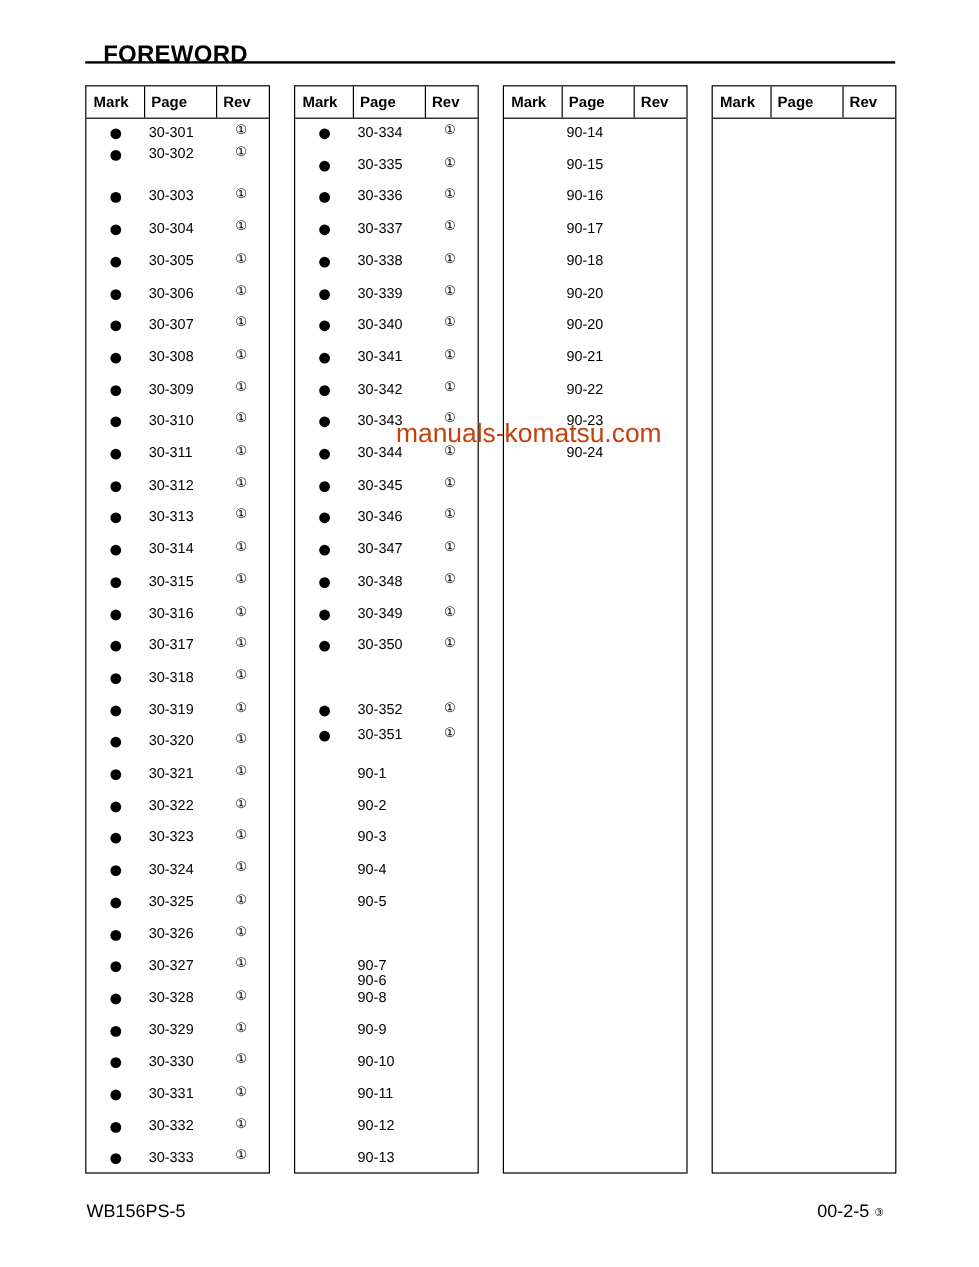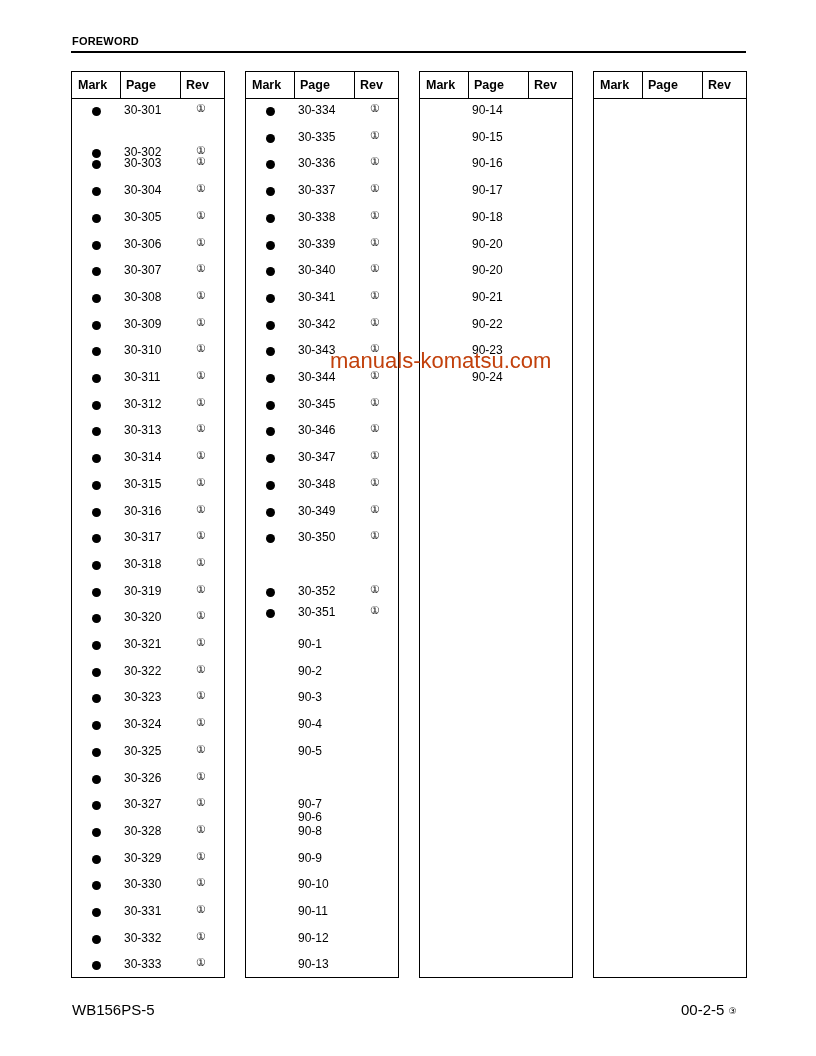--- a/index.html
+++ b/index.html
@@ -1,18 +1,18 @@
 <!DOCTYPE html>
 <html><head>
 <meta charset="utf-8">
 <style>
   html, body { margin:0; padding:0; background:#ffffff; }
   body { width:816px; height:1056px; position:relative; overflow:hidden;
          font-family:"Liberation Sans", sans-serif; color:#000; }
-  .title { position:absolute; left:72px; top:35px; font-weight:bold; font-size:11px; letter-spacing:0.2px; }
+  .title { position:absolute; left:86px; top:35px; font-weight:bold; font-size:20px; letter-spacing:0.2px; }
   .title-rule { position:absolute; left:71px; top:51px; width:675px; height:2px; background:#000; }
   .tbl { position:absolute; top:71px; width:154px; height:907px; border:1px solid #000; box-sizing:border-box; }
   .hdr { position:absolute; left:0; top:0; right:0; height:26px; border-bottom:1px solid #000; }
   .hdr span { position:absolute; top:6px; font-weight:bold; font-size:12.5px; }
   .vline { position:absolute; top:0; width:1px; height:26px; background:#000; }
   .row { position:absolute; left:0; right:0; height:20px; font-size:12px; }
   .row .mark { position:absolute; left:20px; top:4px; width:9px; height:9px; border-radius:50%; background:#000; }
   .row .page { position:absolute; left:52px; top:0; }
   .row .rev { position:absolute; left:124px; top:-1px; font-size:11px; }
   .watermark { position:absolute; left:330px; top:348px; font-size:22px; color:#c2410c; }
@@ -33,21 +33,21 @@
         <span style="left: 54px;">Page</span>
         <span style="left: 114px;">Rev</span>
         <div class="vline" style="left: 48px;"></div>
         <div class="vline" style="left: 108px;"></div>
       </div>
       <div class="row" style="top: 31px;">
         <span class="mark"></span>
         <span class="page">30-301</span>
         <span class="rev">①</span>
       </div>
-      <div class="row" style="top: 73px; text-align: center;">
+      <div class="row" style="top: 49px; text-align: center;">
         <span class="mark"></span>
         <span class="page">30-302</span>
         <span class="rev">①</span>
       </div>
       <div class="row" style="top: 84.4px;">
         <span class="mark"></span>
         <span class="page">30-303</span>
         <span class="rev">①</span>
       </div>
       <div class="row" style="top: 111.1px;">

